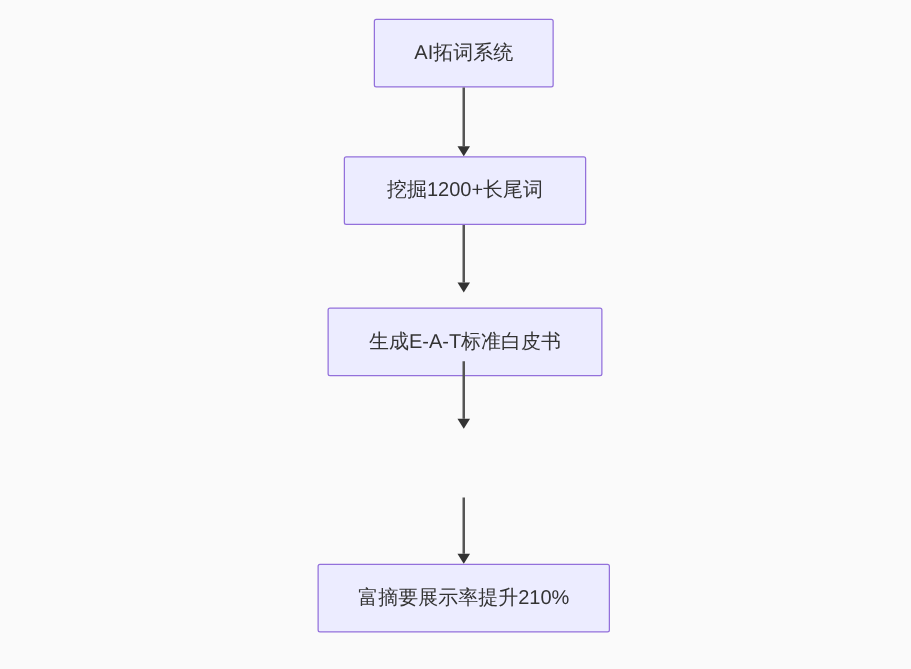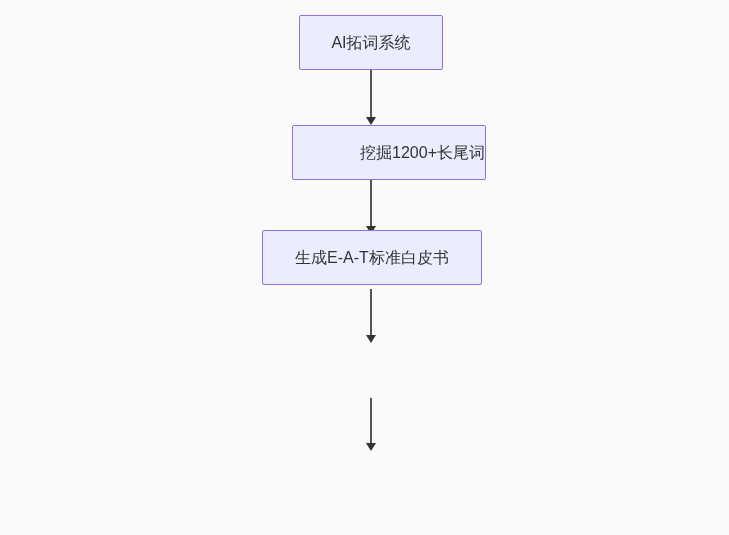--- a/index.html
+++ b/index.html
@@ -60,38 +60,41 @@
 
   <div class="node" style="left:299px; top:15px; width:144px;">
     <span class="node-label">AI拓词系统</span>
   </div>
 
   <div class="edge" style="top:70px; height:55px;">
     <div class="edge-line"></div>
     <div class="edge-head"></div>
   </div>
 
-  <div class="node" style="left:292px; top:125px; width:194px;justify-content:flex-end;">
+  <div class="node" style="left:275px; top:125px; width:194px;">
     <span class="node-label">挖掘1200+长尾词</span>
   </div>
 
   <div class="edge" style="top:180px; height:54px;">
     <div class="edge-line"></div>
     <div class="edge-head"></div>
   </div>
 
-  <div class="node" style="left:262px; top:230px; width:220px;">
+  <div class="node" style="left:262px; top:246px; width:220px;">
     <span class="node-label">生成E-A-T标准白皮书</span>
   </div>
 
   <div class="edge" style="top:289px; height:54px;">
     <div class="edge-line"></div>
     <div class="edge-head"></div>
   </div>
 
 
   <div class="edge" style="top:398px; height:53px;">
     <div class="edge-line"></div>
     <div class="edge-head"></div>
   </div>
 
+  <div class="node" style="left:254px; top:451px; width:234px;">
+    <span class="node-label">富摘要展示率提升210%</span>
+  </div>
 
 </div>
 
 </body></html>

